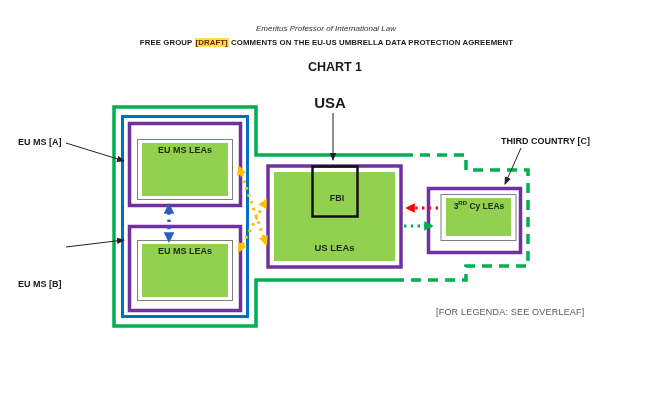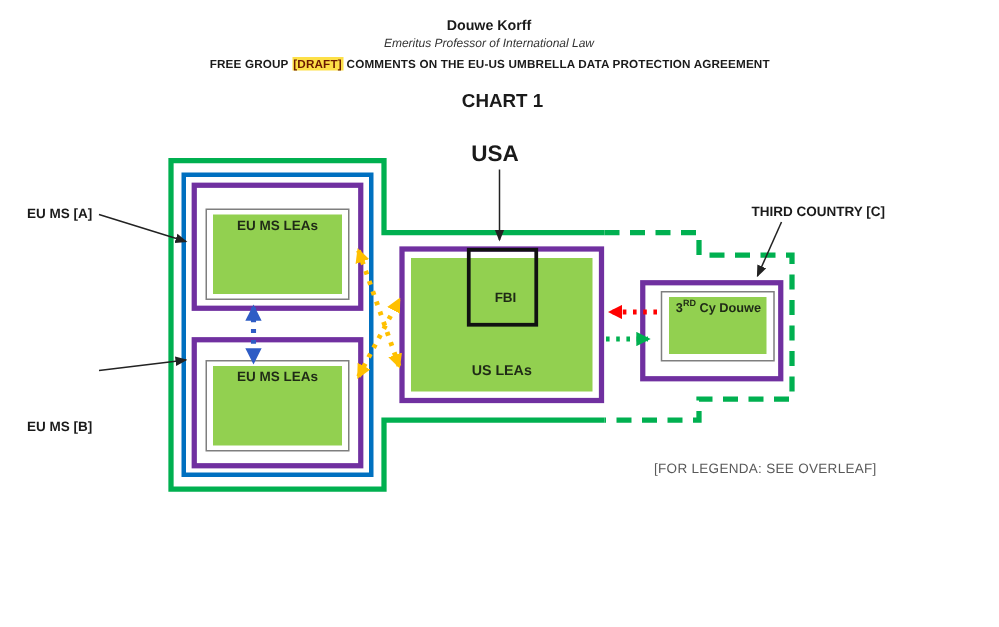--- a/index.html
+++ b/index.html
@@ -27,21 +27,20 @@
   #third-cy-label{top:200px;left:441px;width:76px;font-size:8.5px;}
   #third-cy-label sup{font-size:6px;}
   #legend-note{top:307px;left:436px;font-size:9px;color:#595959;letter-spacing:.2px;white-space:nowrap;}
   svg{position:absolute;top:0;left:0;}
 </style>
 </head>
 <body>
 
 <div id="page">
 
-  <div class="abs ctr" id="author">Douwe Korff</div>
   <div class="abs ctr" id="role">Emeritus Professor of International Law</div>
   <div class="abs ctr" id="banner"><span>FREE GROUP </span><span class="hl">[DRAFT]</span><span> COMMENTS ON THE EU-US UMBRELLA DATA PROTECTION AGREEMENT</span></div>
   <div class="abs ctr" id="chart-title">CHART 1</div>
   <div class="abs ctr" id="usa-label">USA</div>
 
   <svg width="666" height="418" viewBox="0 0 666 418">
     <defs>
       <marker id="m-blue" viewBox="0 0 8 8" refX="6.5" refY="4" markerWidth="3.2" markerHeight="3.2" orient="auto-start-reverse">
           <path d="M0,0 L8,4 L0,8 z" fill="#2e5cc5"></path>
         </marker>
@@ -97,16 +96,16 @@
   </svg>
 
   <div class="abs callout" id="eu-ms-a-label">EU MS [A]</div>
   <div class="abs callout" id="eu-ms-b-label">EU MS [B]</div>
   <div class="abs callout" id="third-country-label">THIRD COUNTRY [C]</div>
 
   <div class="abs boxlabel" id="eu-leas-a-label">EU MS LEAs</div>
   <div class="abs boxlabel" id="eu-leas-b-label">EU MS LEAs</div>
   <div class="abs boxlabel" id="fbi-label">FBI</div>
   <div class="abs boxlabel" id="us-leas-label">US LEAs</div>
-  <div class="abs boxlabel" id="third-cy-label"><span>3</span><sup>RD</sup><span> Cy Douwe</span></div>
+  <div class="abs boxlabel" id="third-cy-label"><span>3</span><sup>RD</sup><span> Cy LEAs</span></div>
 
   <div class="abs" id="legend-note">[FOR LEGENDA: SEE OVERLEAF]</div>
 </div>
 
 </body></html>

